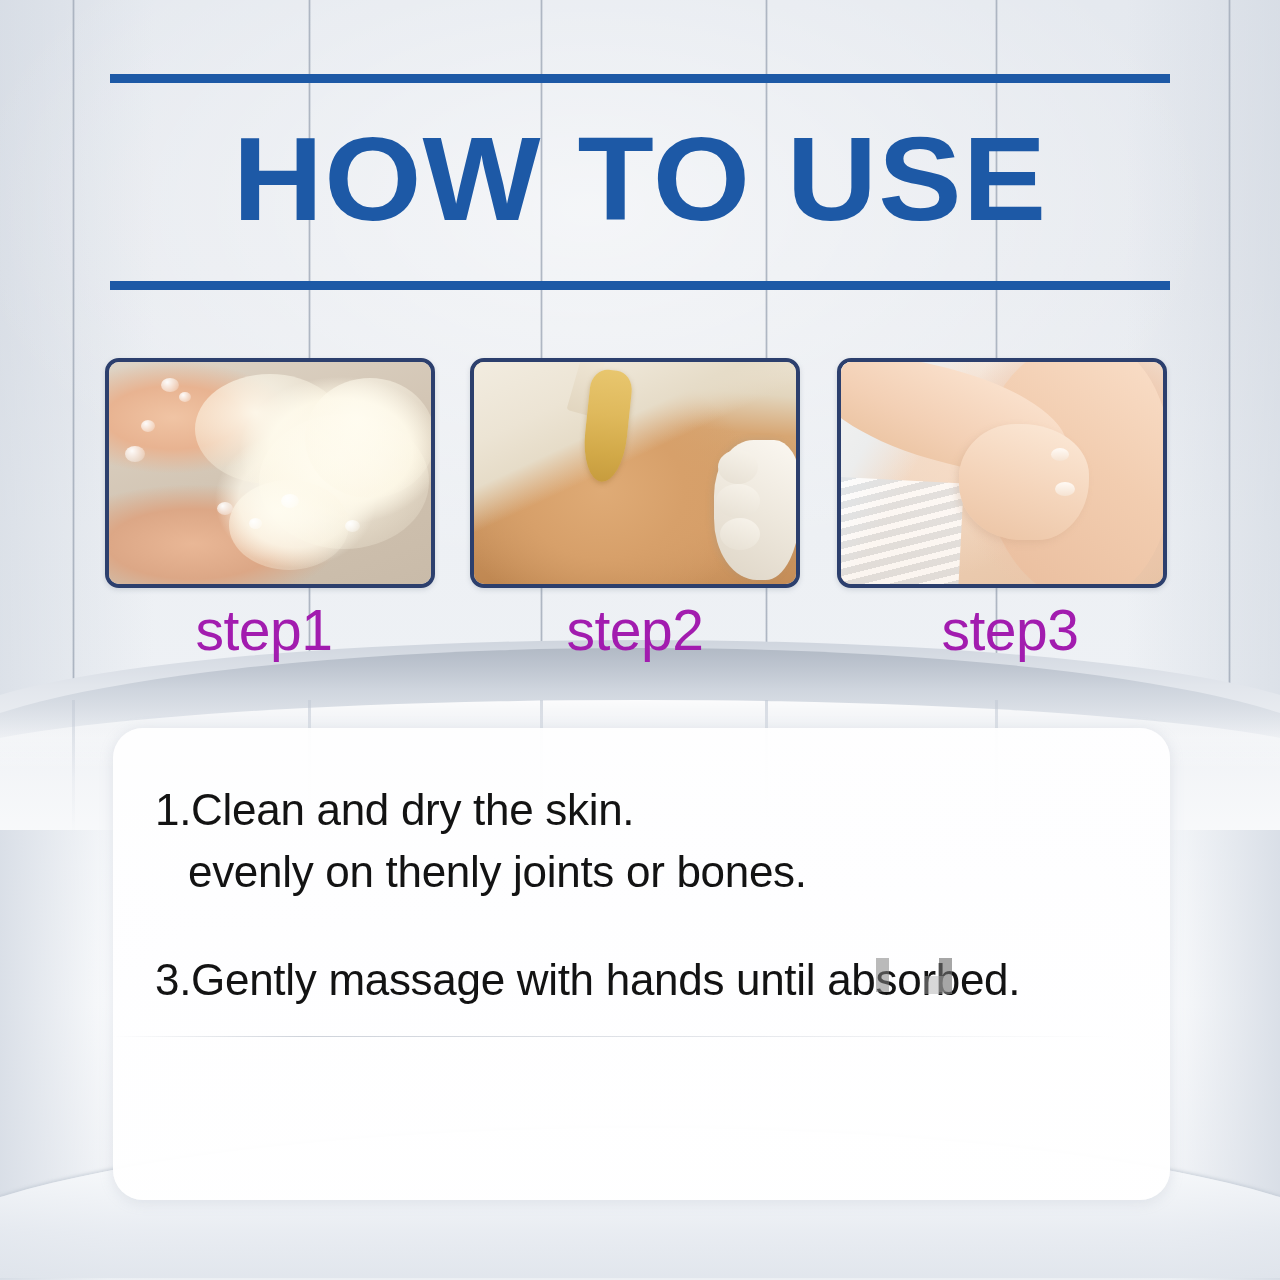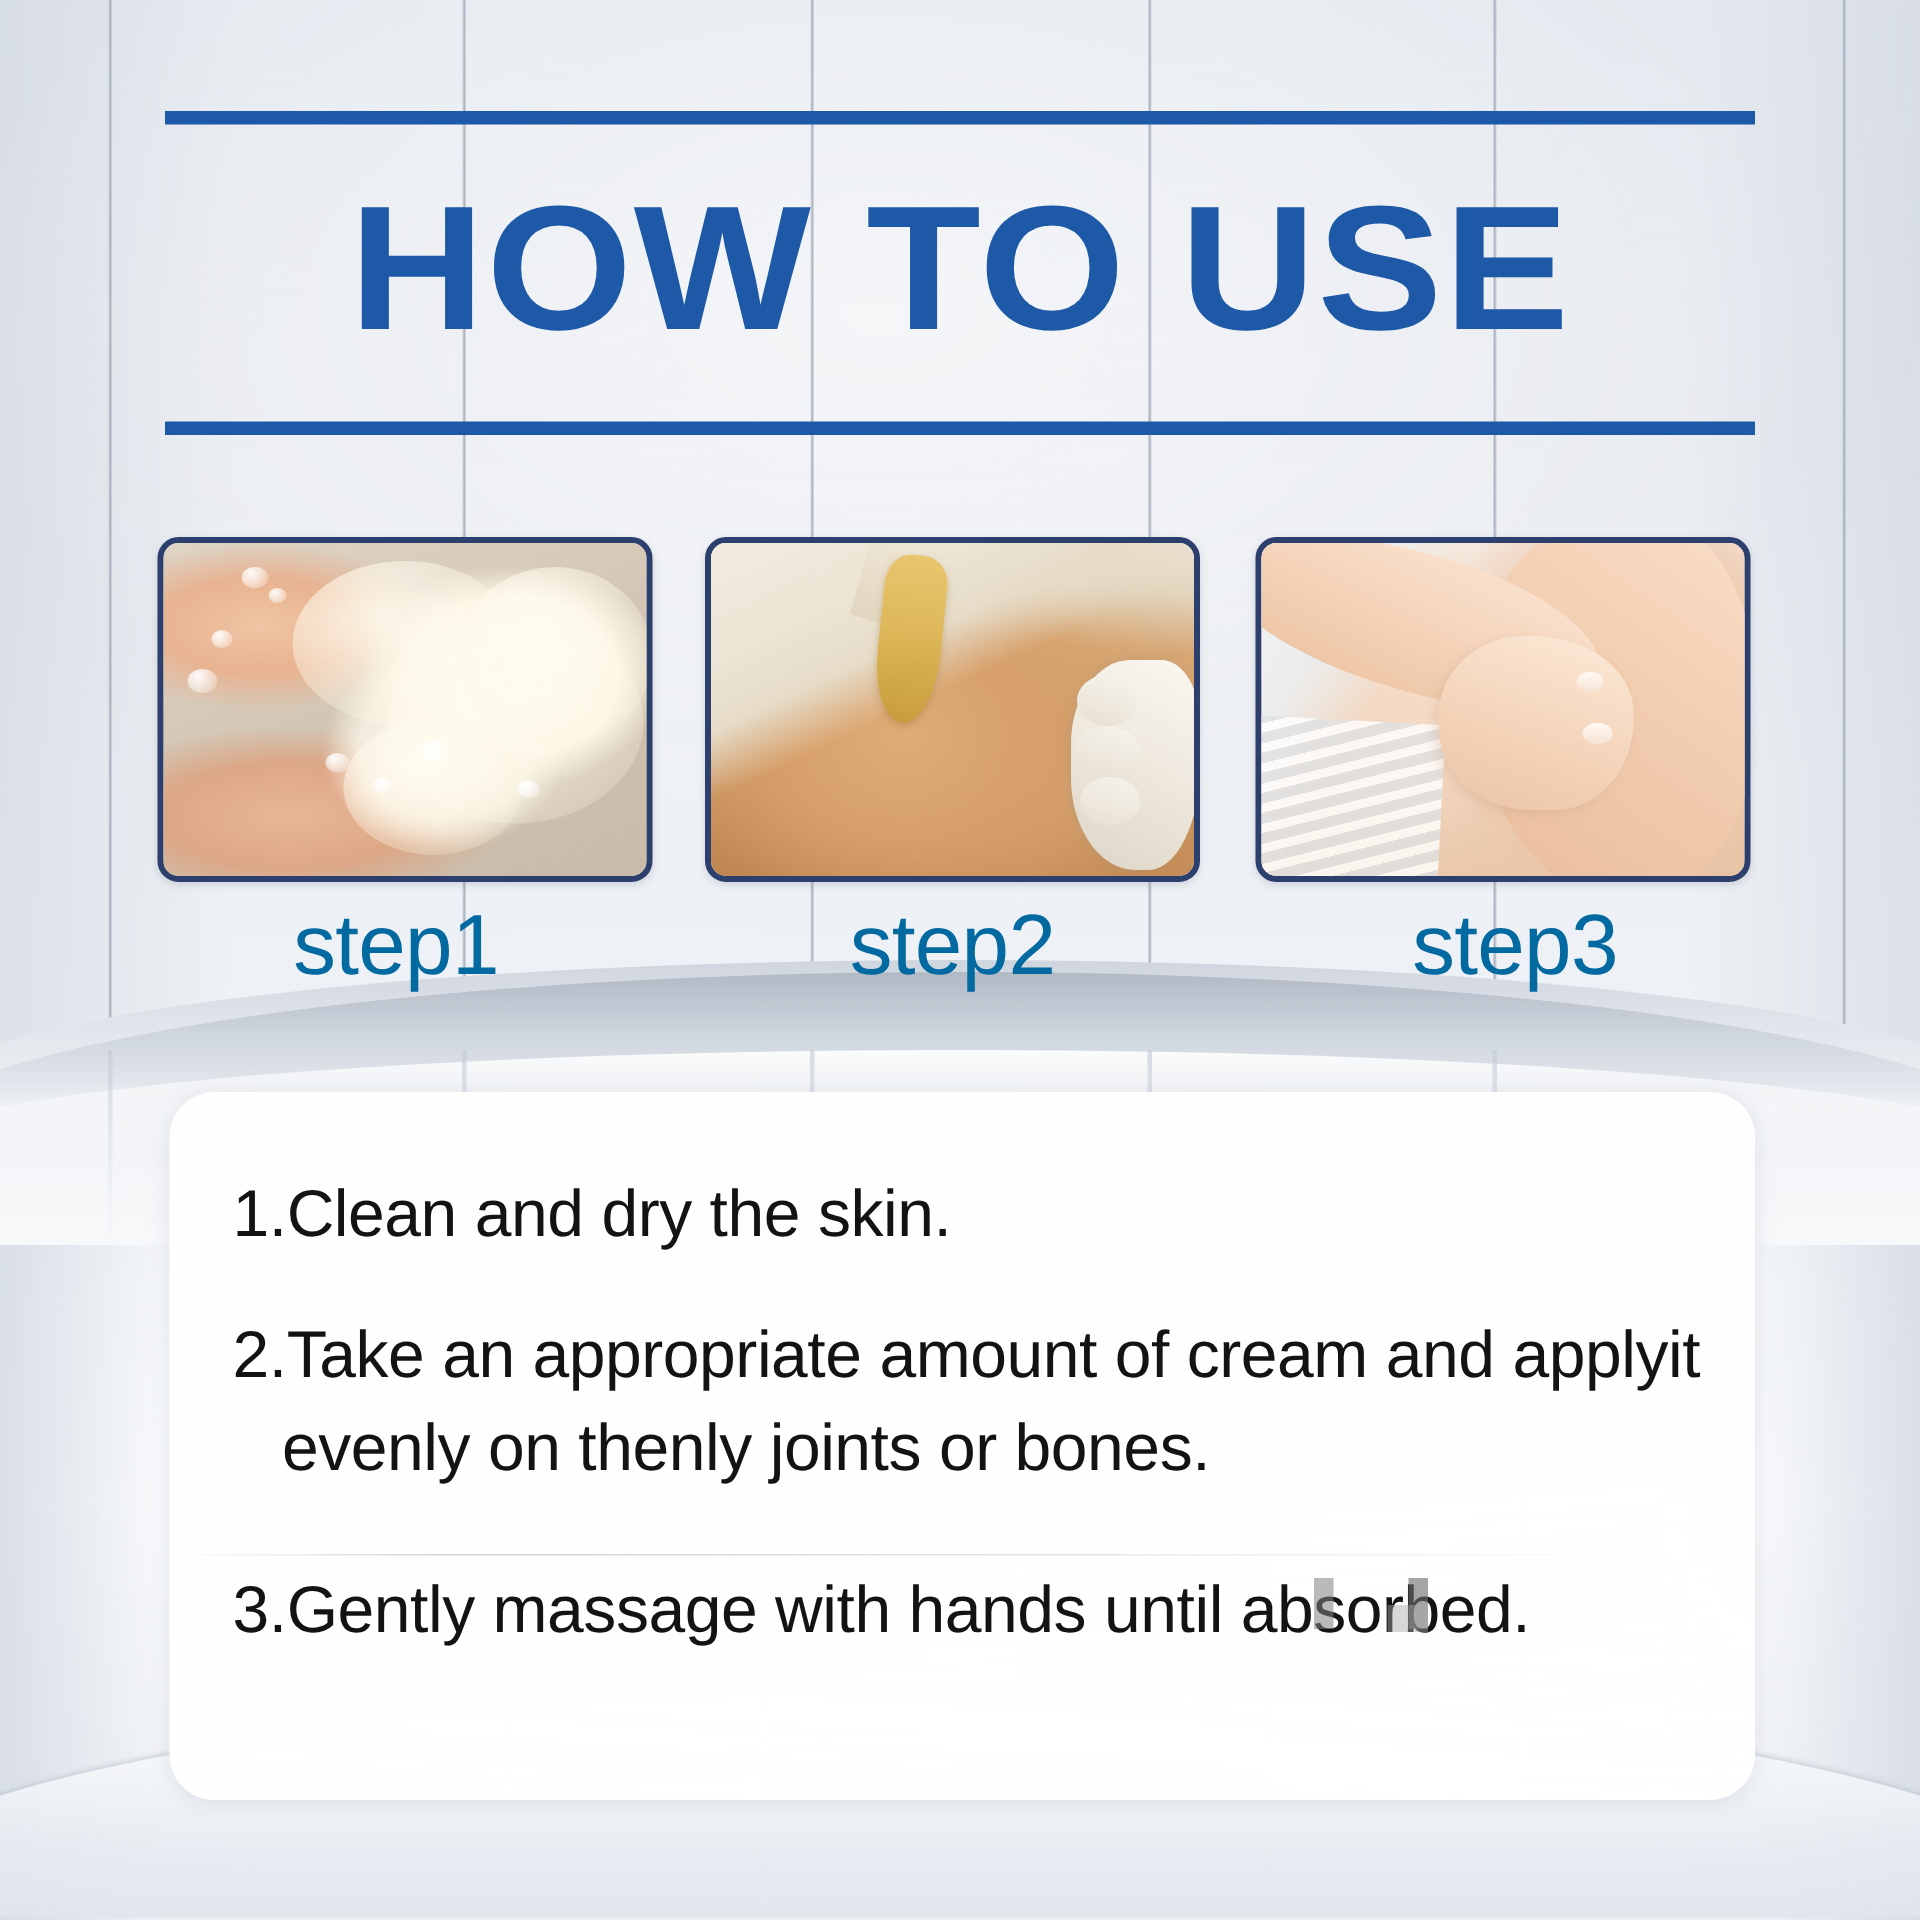--- a/index.html
+++ b/index.html
@@ -263,21 +263,21 @@
       -17deg,
       rgba(255,255,255,0.92) 0px, rgba(255,255,255,0.92) 6px,
       rgba(222,226,229,0.85) 6px, rgba(222,226,229,0.85) 13px);
     transform: rotate(3deg);
     opacity: 0.88;
   }
 
   .step-label {
     margin-top: 8px;
     text-align: center;
-    color: #0369a1;
+    color: #a21caf;
     font-size: 57px;
     line-height: 68px;
     font-weight: 400;
     letter-spacing: -0.5px;
   }
   .step-1 .step-label { padding-right: 12px; }
   .step-3 .step-label { padding-left: 16px; }
 
   
   .card {
@@ -437,24 +437,20 @@
     </div>
 
   </div>
 
   <div class="card">
     <div class="hairline"></div>
     <div class="instructions">
 
       <div class="ins-line ins-1">1.Clean and dry the skin.</div>
 
-      <div class="ins-line ins-2">
-        <span class="artifact-white"></span>
-        <span>2.Take an appropriate amount of cream and applyit</span>
-      </div>
 
       <div class="ins-line ins-2b">evenly on thenly joints or bones.</div>
 
       <div class="ins-line ins-3">
         <span>3.Gently massage with hands until absorbed.</span>
         <span class="artifact-gray-1"></span>
         <span class="artifact-gray-2"></span>
         <span class="artifact-gray-3"></span>
       </div>
 

